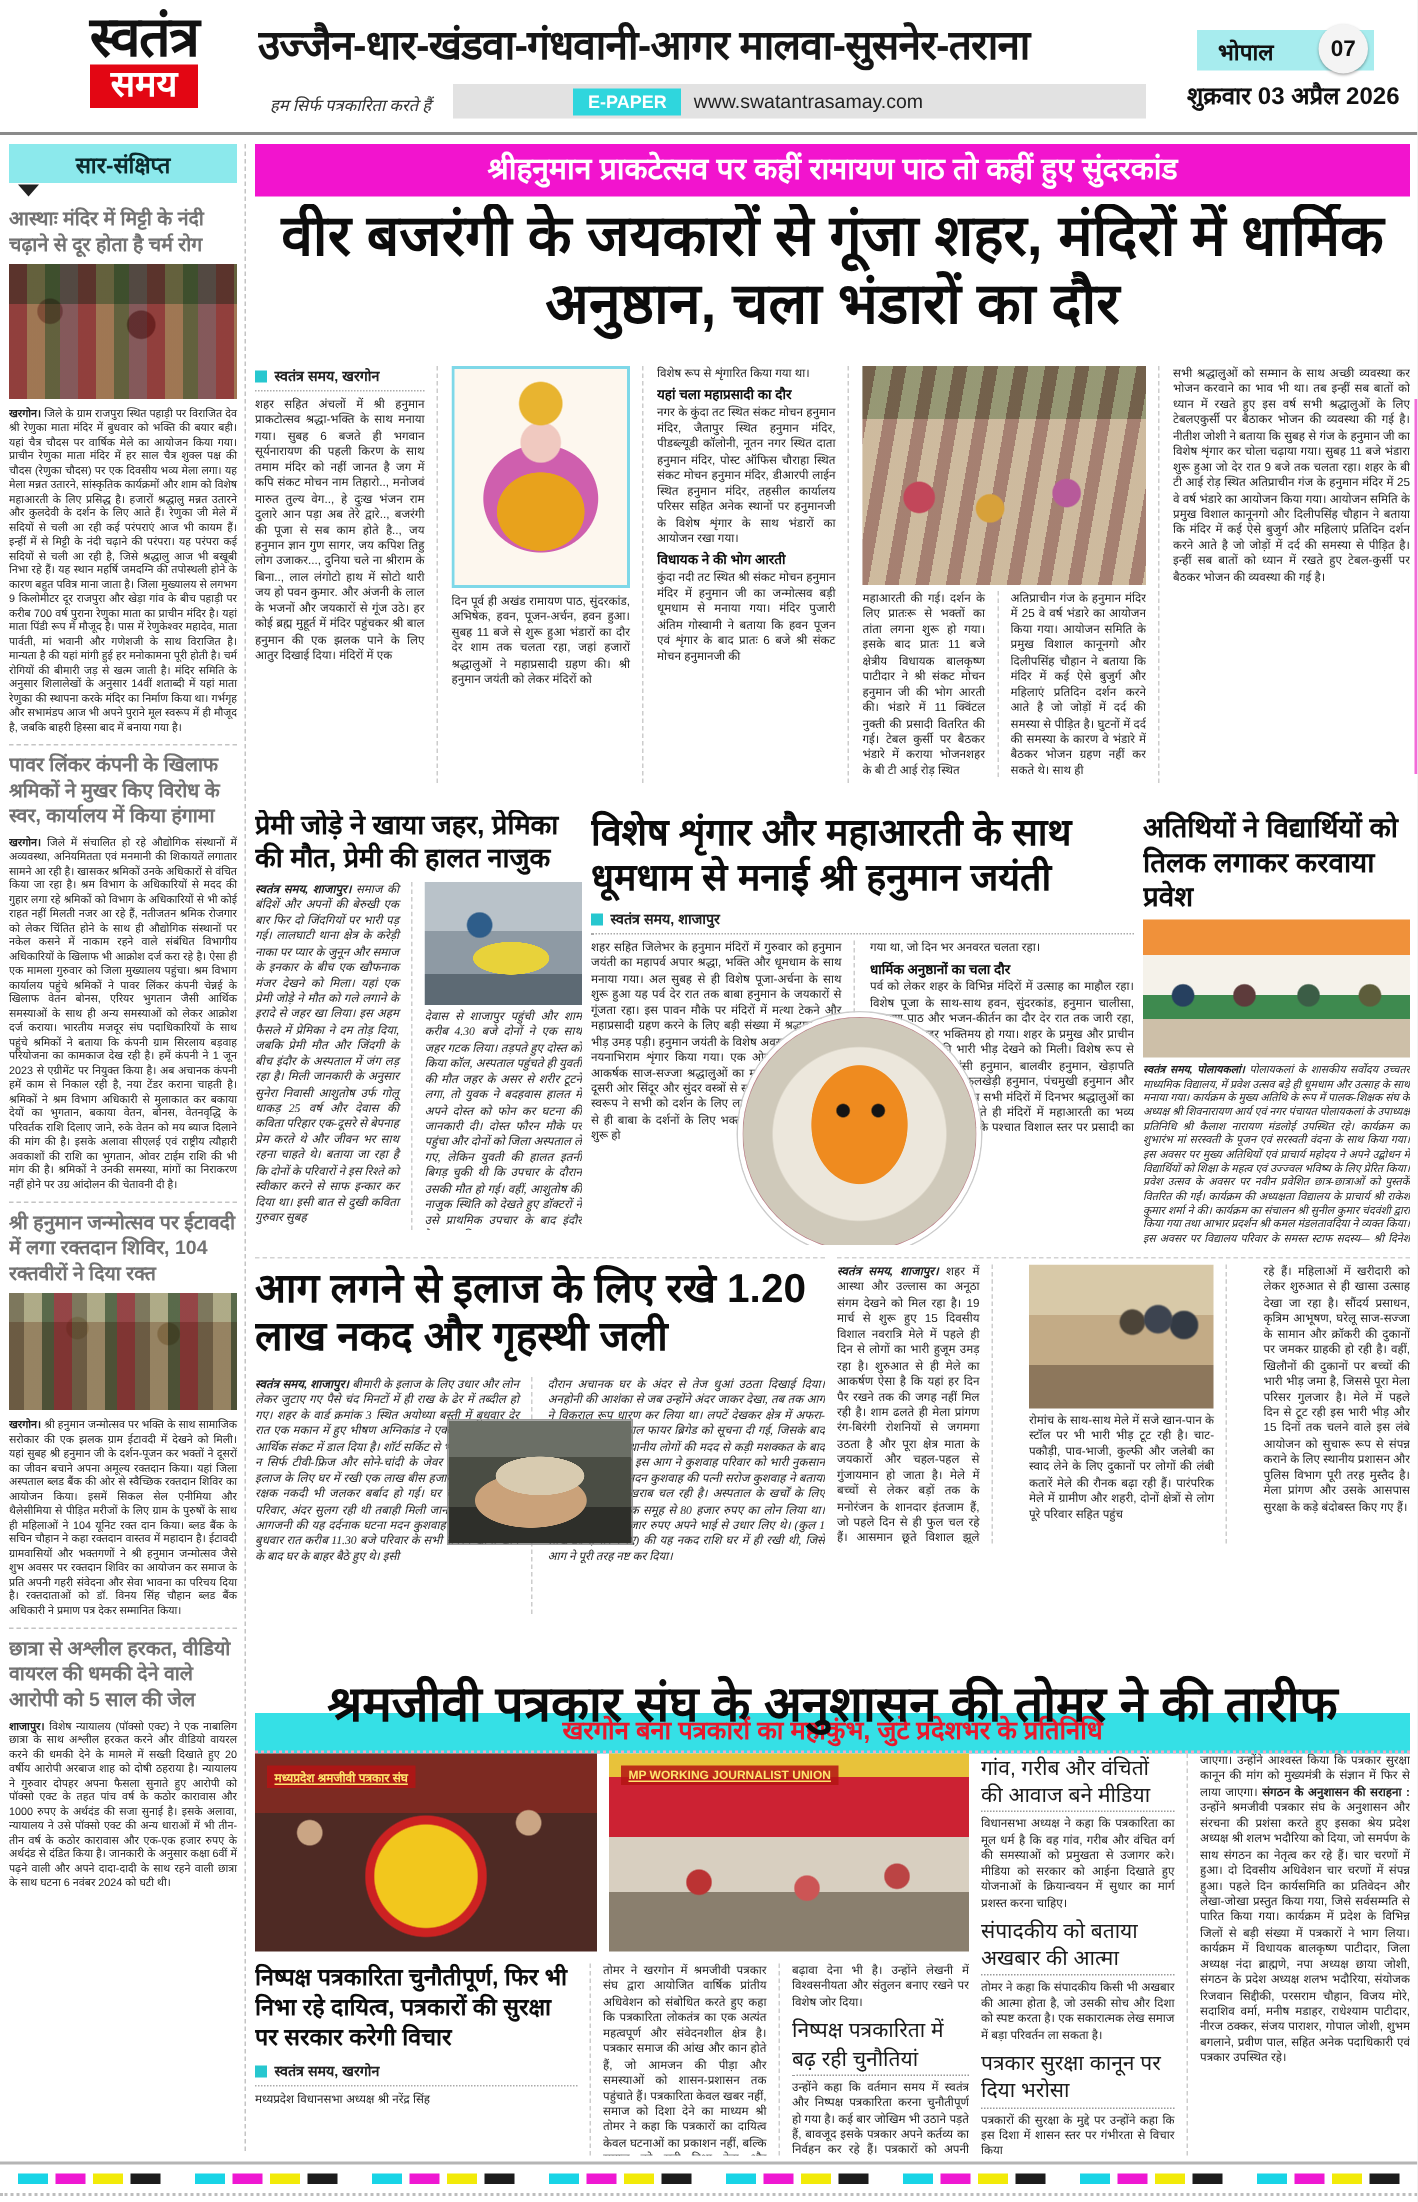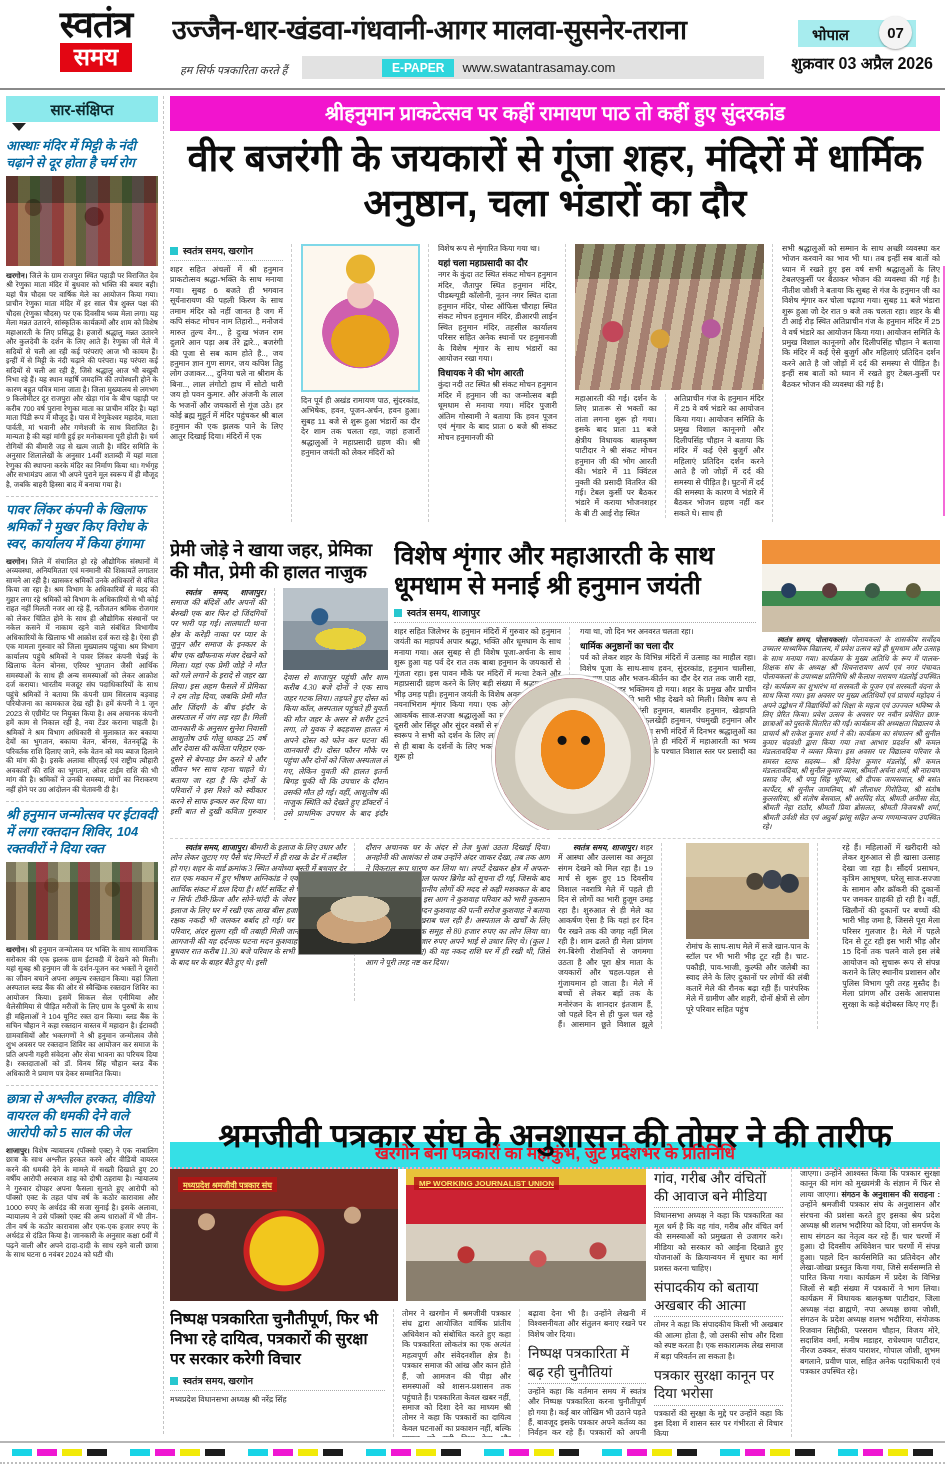--- a/index.html
+++ b/index.html
@@ -21,21 +21,21 @@
   .website { font-size:13px; color:#222; margin-left:8px; }
   .edition-badge { position:absolute; left:798px; top:20px; width:118px; height:27px; background:#a7ecee; display:flex; align-items:center; justify-content:space-between; padding:0 4px 0 14px; }
   .edition-name { font-size:15px; font-weight:800; color:#111; }
   .page-circle { width:33px; height:33px; border-radius:50%; background:#f4f4f4; box-shadow:0 1px 2px rgba(0,0,0,.35); display:flex; align-items:center; justify-content:center; font-size:15px; font-weight:900; color:#111; margin-top:-2px; }
   .issue-date { position:absolute; right:12px; top:52px; font-size:16px; font-weight:800; color:#111; }
   
   .sidebar { position:absolute; left:6px; top:96px; width:158px; height:1338px; overflow:hidden; border-right:1px dashed #c4c4c4; padding-right:5px; }
   .sidebar-header { background:#8ce9ec; color:#0c2a2d; font-size:15px; font-weight:900; text-align:center; padding:3px 0; }
   .sidebar-tri { width:0; height:0; border-left:7px solid transparent; border-right:7px solid transparent; border-top:8px solid #222; margin:1px 0 2px 6px; }
   .sb-article { padding:5px 0 7px; border-bottom:1px dashed #c4c4c4; }
-  .sb-headline { font-size:13px; font-weight:800; line-height:1.3; color:#0369a1; margin-bottom:4px;font-style:italic; }
+  .sb-headline { font-size:13px; font-weight:800; line-height:1.3; color:#737373; margin-bottom:4px; }
   .sb-body { font-size:7.2px; line-height:1.32; text-align:justify; color:#222; }
   .sb-lead { font-weight:800; }
   .sb-photo { width:100%; height:90px; margin:2px 0 5px; }
   .photo-temple-crowd { background:
       radial-gradient(circle at 18% 35%, #caa 0 8px, transparent 9px),
       radial-gradient(circle at 58% 45%, #b88 0 9px, transparent 10px),
       repeating-linear-gradient(90deg,#b85a64 0 12px,#caa98a 12px 24px,#7d8a66 24px 34px,#a87f96 34px 46px),
       linear-gradient(180deg,#7e9270 0 30%,#c9b39a 30% 100%); background-blend-mode:multiply; }
   .photo-blood-camp { background:
       radial-gradient(circle at 30% 30%, #e8dfc8 0 7px, transparent 8px),
@@ -43,21 +43,21 @@
       repeating-linear-gradient(90deg,#9a8d7a 0 10px,#d7cab2 10px 22px,#6e7d62 22px 30px,#b7525d 30px 42px),
       linear-gradient(180deg,#cfd8c2 0 25%,#b2a58c 25% 100%); background-blend-mode:multiply; height:78px; }
   
   .byline { display:flex; align-items:center; gap:5px; font-size:9.5px; font-weight:700; color:#222; border-bottom:1px dotted #aaa; padding-bottom:3px; margin-bottom:4px; }
   .byline::before { content:""; width:8px; height:8px; background:#27c7cf; flex:0 0 auto; }
   .body-txt { font-size:7.8px; line-height:1.34; text-align:justify; color:#1e1e1e; }
   .subhead { font-weight:900; font-size:9px; color:#0d0d0d; margin:2px 0 1px; }
   .col { overflow:hidden; }
   .col-sep { border-right:1px dashed #cccccc; padding-right:8px; }
   .serif-it { font-family:"Liberation Serif","DejaVu Serif",serif; font-style:italic; }
-  .inline-by { font-weight:800; font-style:italic; font-family:"Liberation Serif","DejaVu Serif",serif;margin-left:15px; }
+  .inline-by { font-weight:800; font-style:italic; font-family:"Liberation Serif","DejaVu Serif",serif; }
   
   .lead { position:absolute; left:170px; top:96px; width:770px; height:438px; }
   .kicker { background:#f214ce; color:#fff; font-size:20px; font-weight:800; text-align:center; height:35px; line-height:35px; overflow:hidden; }
   .lead-headline { font-size:38px; font-weight:900; line-height:1.18; text-align:center; color:#0c0c0c; margin-top:5px; height:100px; overflow:hidden; }
   .lead-cols { display:flex; gap:9px; margin-top:8px; height:278px; }
   .lead-c1 { width:122px; }
   .lead-c2 { width:128px; }
   .lead-c3 { width:128px; }
   .lead-photoblock { width:198px; }
   .lead-c6 { width:158px; }
@@ -261,25 +261,27 @@
       <div class="col">
         <p class="body-txt">गया था, जो दिन भर अनवरत चलता रहा।</p>
         <div class="subhead">धार्मिक अनुष्ठानों का चला दौर</div>
         <p class="body-txt">पर्व को लेकर शहर के विभिन्न मंदिरों में उत्साह का माहौल रहा। विशेष पूजा के साथ-साथ हवन, सुंदरकांड, हनुमान चालीसा, रामायण पाठ और भजन-कीर्तन का दौर देर रात तक जारी रहा, जिससे पूरा शहर भक्तिमय हो गया। शहर के प्रमुख और प्राचीन मंदिरों में भक्तों की भारी भीड़ देखने को मिली। विशेष रूप से मुरादपुरा हनुमान, डांसी हनुमान, बालवीर हनुमान, खेड़ापति हनुमान, वीर हनुमान, फूलखेड़ी हनुमान, पंचमुखी हनुमान और गिरवर हनुमान सहित अन्य सभी मंदिरों में दिनभर श्रद्धालुओं का तांता लगा रहा। शाम ढलते ही मंदिरों में महाआरती का भव्य आयोजन किया गया, जिसके पश्चात विशाल स्तर पर प्रसादी का वितरण हुआ।</p>
       </div>
       <div class="photo-hanuman-face"></div>
     </div>
   </article>
 
   <article class="art-admission">
+    <h2>अतिथियों ने विद्यार्थियों को तिलक लगाकर करवाया प्रवेश</h2>
     <div class="photo-school"></div>
     <p class="body-txt serif-it admission-body"><span class="inline-by">स्वतंत्र समय, पोलायकलां।</span> <span>पोलायकलां के शासकीय सर्वोदय उच्चतर माध्यमिक विद्यालय, में प्रवेश उत्सव बड़े ही धूमधाम और उत्साह के साथ मनाया गया। कार्यक्रम के मुख्य अतिथि के रूप में पालक-शिक्षक संघ के अध्यक्ष श्री शिवनारायण आर्य एवं नगर पंचायत पोलायकलां के उपाध्यक्ष प्रतिनिधि श्री कैलाश नारायण मंडलोई उपस्थित रहे। कार्यक्रम का शुभारंभ मां सरस्वती के पूजन एवं सरस्वती वंदना के साथ किया गया। इस अवसर पर मुख्य अतिथियों एवं प्राचार्य महोदय ने अपने उद्बोधन में विद्यार्थियों को शिक्षा के महत्व एवं उज्ज्वल भविष्य के लिए प्रेरित किया। प्रवेश उत्सव के अवसर पर नवीन प्रवेशित छात्र-छात्राओं को पुस्तकें वितरित की गईं। कार्यक्रम की अध्यक्षता विद्यालय के प्राचार्य श्री राकेश कुमार शर्मा ने की। कार्यक्रम का संचालन श्री सुनील कुमार चंदवंशी द्वारा किया गया तथा आभार प्रदर्शन श्री कमल मंडलतावदिया ने व्यक्त किया। इस अवसर पर विद्यालय परिवार के समस्त स्टाफ सदस्य— श्री दिनेश कुमार मंडलोई, श्री कमल मंडलतावदिया, श्री सुनील कुमार व्यास, श्रीमती अर्चना शर्मा, श्री नारायण प्रसाद जैन, श्री पप्पु सिंह भूरिया, श्री दीपक जायसवाल, श्री बसंत कार्पेंटर, श्री सुनील जामलिया, श्री लीलाधर गिरोठिया, श्री संतोष कुलसरिया, श्री संतोष बेसवाल, श्री अरविंद सेठ, श्रीमती अनीसा सेठ, श्रीमती नेहा राठौर, श्रीमती प्रिया ब्रोसलत, श्रीमती विजयश्री शर्मा, श्रीमती उर्वशी सेठ एवं अदुर्बा झांसू सहित अन्य गणमान्यजन उपस्थित रहे।</span></p>
   </article>
 
   <article class="art-fire">
+    <h2>आग लगने से इलाज के लिए रखे 1.20 लाख नकद और गृहस्थी जली</h2>
     <div class="fire-body">
       <div class="col col-sep">
         <p class="body-txt serif-it"><span class="inline-by">स्वतंत्र समय, शाजापुर।</span> <span>बीमारी के इलाज के लिए उधार और लोन लेकर जुटाए गए पैसे चंद मिनटों में ही राख के ढेर में तब्दील हो गए। शहर के वार्ड क्रमांक 3 स्थित अयोध्या बस्ती में बुधवार देर रात एक मकान में हुए भीषण अग्निकांड ने एक परिवार को गहरे आर्थिक संकट में डाल दिया है। शॉर्ट सर्किट से भड़की इस आग में न सिर्फ टीवी-फ्रिज और सोने-चांदी के जेवर खाक हुए, बल्कि इलाज के लिए घर में रखी एक लाख बीस हजार रुपये की जीवन रक्षक नकदी भी जलकर बर्बाद हो गई। घर के बाहर बैठा था परिवार, अंदर सुलग रही थी तबाही मिली जानकारी के अनुसार, आगजनी की यह दर्दनाक घटना मदन कुशवाह के मकान में हुई। बुधवार रात करीब 11.30 बजे परिवार के सभी सदस्य खाना खाने के बाद घर के बाहर बैठे हुए थे। इसी</span></p>
       </div>
       <div class="col">
         <p class="body-txt serif-it">दौरान अचानक घर के अंदर से तेज धुआं उठता दिखाई दिया। अनहोनी की आशंका से जब उन्होंने अंदर जाकर देखा, तब तक आग ने विकराल रूप धारण कर लिया था। लपटें देखकर क्षेत्र में अफरा-तफरी मच गई। तत्काल फायर ब्रिगेड को सूचना दी गई, जिसके बाद दमकल कर्मियों ने स्थानीय लोगों की मदद से कड़ी मशक्कत के बाद आग पर काबू पाया। इस आग ने कुशवाह परिवार को भारी नुकसान पहुंचाया है। पीड़ित मदन कुशवाह की पत्नी सरोज कुशवाह ने बताया कि उनकी तबीयत खराब चल रही है। अस्पताल के खर्चों के लिए उन्होंने हाल ही में एक समूह से 80 हजार रुपए का लोन लिया था। इसके अलावा 40 हजार रुपए अपने भाई से उधार लिए थे। (कुल 1 लाख 20 हजार रुपए) की यह नकद राशि घर में ही रखी थी, जिसे आग ने पूरी तरह नष्ट कर दिया।</p>
       </div>
       <div class="photo-burnt"></div>
     </div>
   </article>

